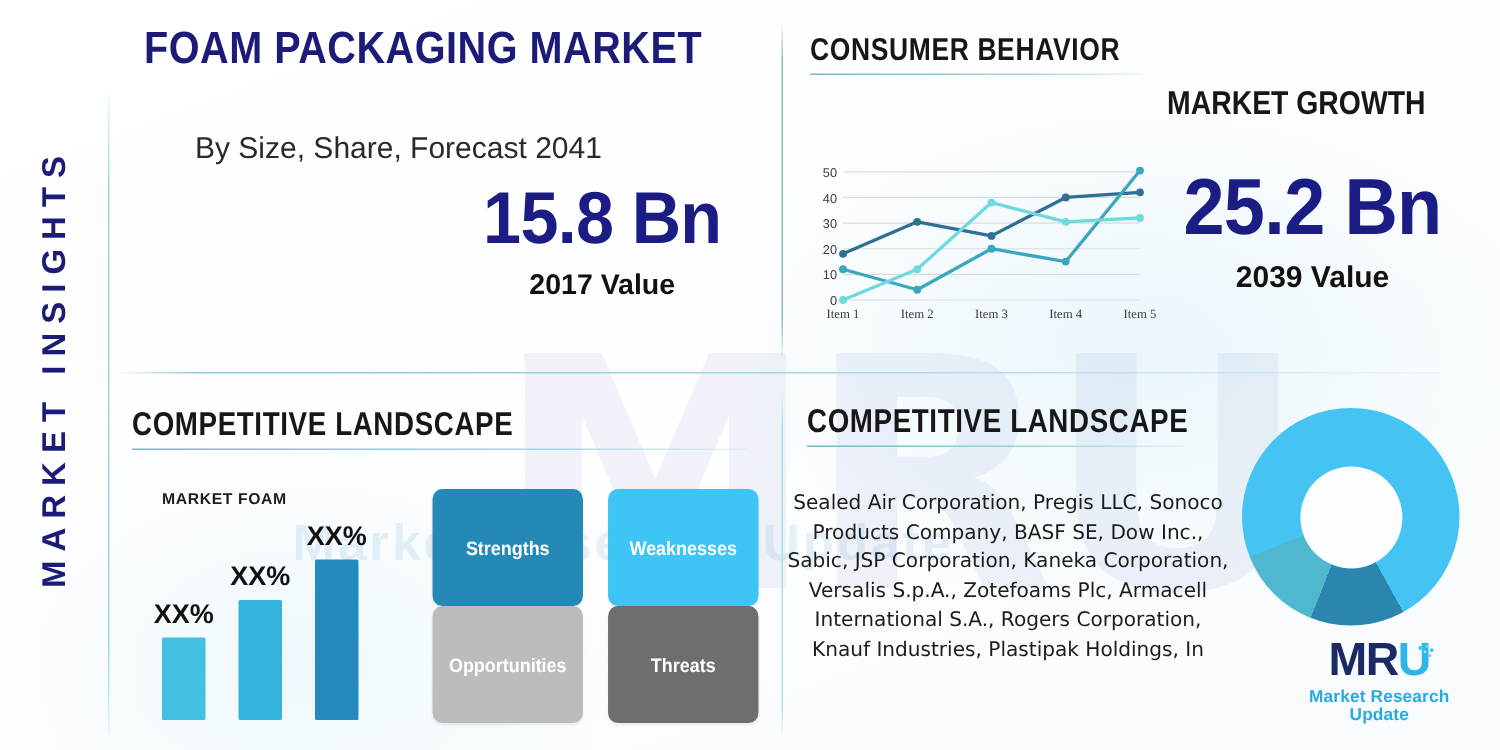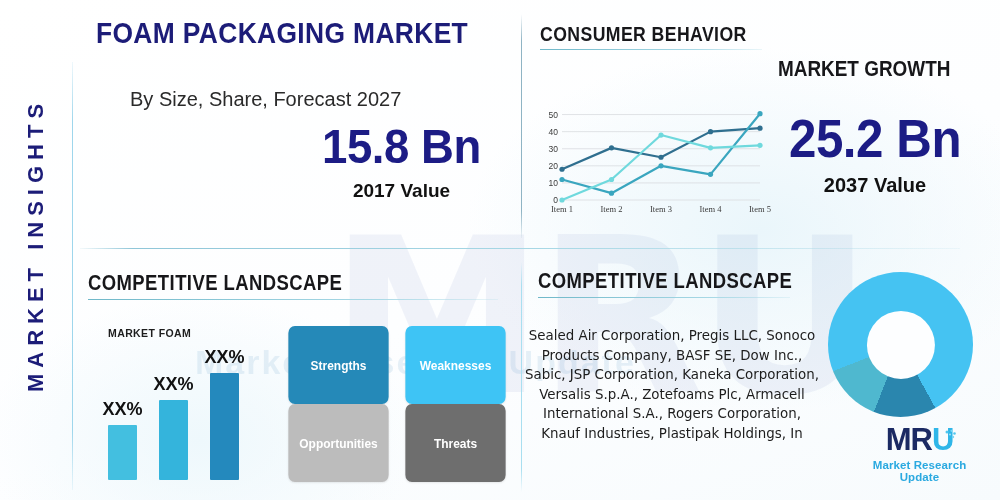--- a/index.html
+++ b/index.html
@@ -196,36 +196,36 @@
   <div class="rail">
     <div class="rail-text">MARKET INSIGHTS</div>
   </div>
   <div class="rail-line"></div>
 
   <div class="v-div-top"></div>
   <div class="v-div-bot"></div>
   <div class="h-div"></div>
 
   <div class="main-title">FOAM PACKAGING MARKET</div>
-  <div class="subtitle">By Size, Share, Forecast 2027</div>
+  <div class="subtitle">By Size, Share, Forecast 2041</div>
 
 
   <div class="kpi" id="kpi-2025">
     <div class="num">15.8 Bn</div>
     <div class="lab">2017 Value</div>
   </div>
 
   <div class="sec-title" id="consumer-title">CONSUMER BEHAVIOR</div>
   <div class="sec-underline" id="consumer-underline"></div>
 
   <div class="growth-title">MARKET GROWTH</div>
 
   <div class="kpi" id="kpi-2032">
     <div class="num" style="font-size:53px">25.2 Bn</div>
-    <div class="lab" style="font-size:20px">2037 Value</div>
+    <div class="lab" style="font-size:20px">2039 Value</div>
   </div>
 
   <div class="linechart" id="line-chart"><svg width="230" height="120">
         <line x1="26" x2="224" y1="100" y2="100" stroke="#d9dcdf" stroke-width="0.8"></line>
         <line x1="26" x2="224" y1="82.9090909090909" y2="82.9090909090909" stroke="#d9dcdf" stroke-width="0.8"></line>
         <line x1="26" x2="224" y1="65.81818181818181" y2="65.81818181818181" stroke="#d9dcdf" stroke-width="0.8"></line>
         <line x1="26" x2="224" y1="48.727272727272734" y2="48.727272727272734" stroke="#d9dcdf" stroke-width="0.8"></line>
         <line x1="26" x2="224" y1="31.63636363636364" y2="31.63636363636364" stroke="#d9dcdf" stroke-width="0.8"></line>
         <line x1="26" x2="224" y1="14.545454545454547" y2="14.545454545454547" stroke="#d9dcdf" stroke-width="0.8"></line>
         <polyline points="26,69.23636363636363 75.5,47.87272727272727 125,57.27272727272727 174.5,31.63636363636364 224,28.21818181818182" fill="none" stroke="#2f6f8f" stroke-width="2.2" stroke-linejoin="round" stroke-linecap="round"></polyline>

